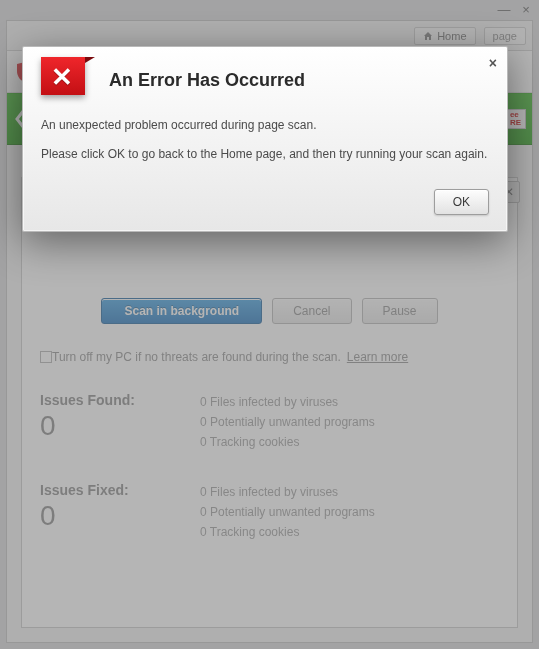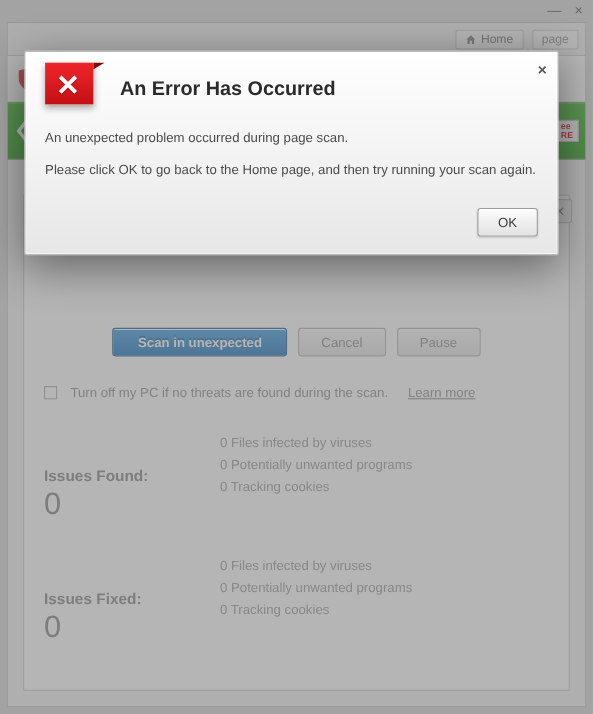--- a/index.html
+++ b/index.html
@@ -90,28 +90,28 @@
     color: #8a8a8a; display: inline-flex; align-items: center;
     box-shadow: inset 0 1px 0 #fff;
   }
   .btn-primary {
     background: linear-gradient(#3a9ddf,#1b71bb);
     border: 1px solid #165d9a; color: #fff; font-weight: bold;
     text-shadow: 0 -1px 0 rgba(0,0,0,0.3);
     padding: 0 22px;
   }
   .chk-row {
-    display: flex; align-items: center; gap: 12px;
+    display: flex; align-items: center; gap: 0;
     font-size: 12px; color: #8d8d8d; margin-bottom: 28px;
   }
   .chk-box { width: 12px; height: 12px; border: 1px solid #b0b0b0; }
   .chk-row a { color: #8d8d8d; text-decoration: underline; margin-left: 6px; }
   .stat-block { display: flex; margin-bottom: 30px; }
   .stat-left { width: 160px; }
-  .stat-label { font-size: 14px; color: #848484; font-weight: bold; margin-top: 32px; }
+  .stat-label { font-size: 14px; color: #848484; font-weight: bold; }
   .stat-num { font-size: 28px; color: #848484; margin-top: 2px; }
   .stat-lines { font-size: 12px; color: #9a9a9a; line-height: 20px; }
 
   
   .dialog {
     position: absolute; z-index: 10;
     top: 46px; left: 22px; width: 486px;
     background: linear-gradient(#fff,#f1f1f1 60%,#e7e7e7);
     border: 1px solid #b9b9b9;
     border-radius: 2px;
@@ -189,21 +189,21 @@
       <div>ee</div>
       <div>RE</div>
     </div>
   </div>
 
   <div class="panel-wrap">
     <div class="panel-close">✕</div>
     <div class="panel">
 
       <div class="btn-row">
-        <div class="btn btn-primary">Scan in unexpected</div>
+        <div class="btn btn-primary">Scan in background</div>
         <div class="btn">Cancel</div>
         <div class="btn">Pause</div>
       </div>
 
       <div class="chk-row">
         <div class="chk-box"></div>
         <span>Turn off my PC if no threats are found during the scan.</span>
         <a>Learn more</a>
       </div>
 

